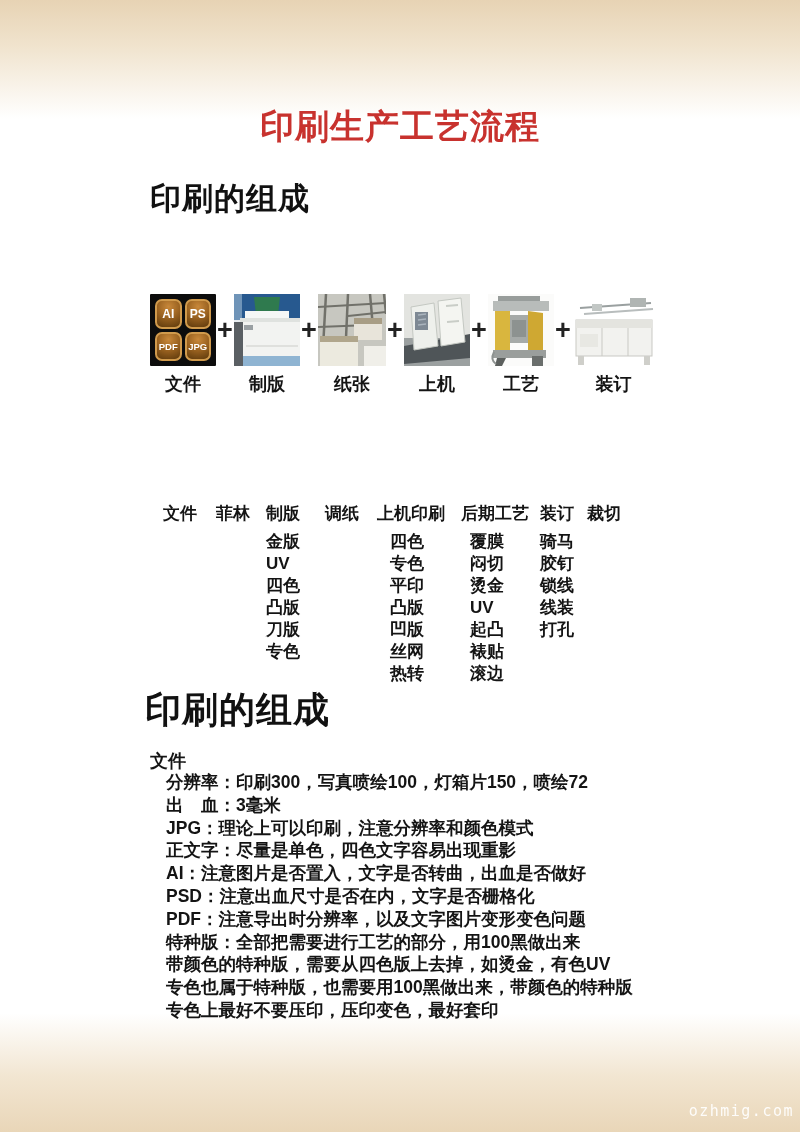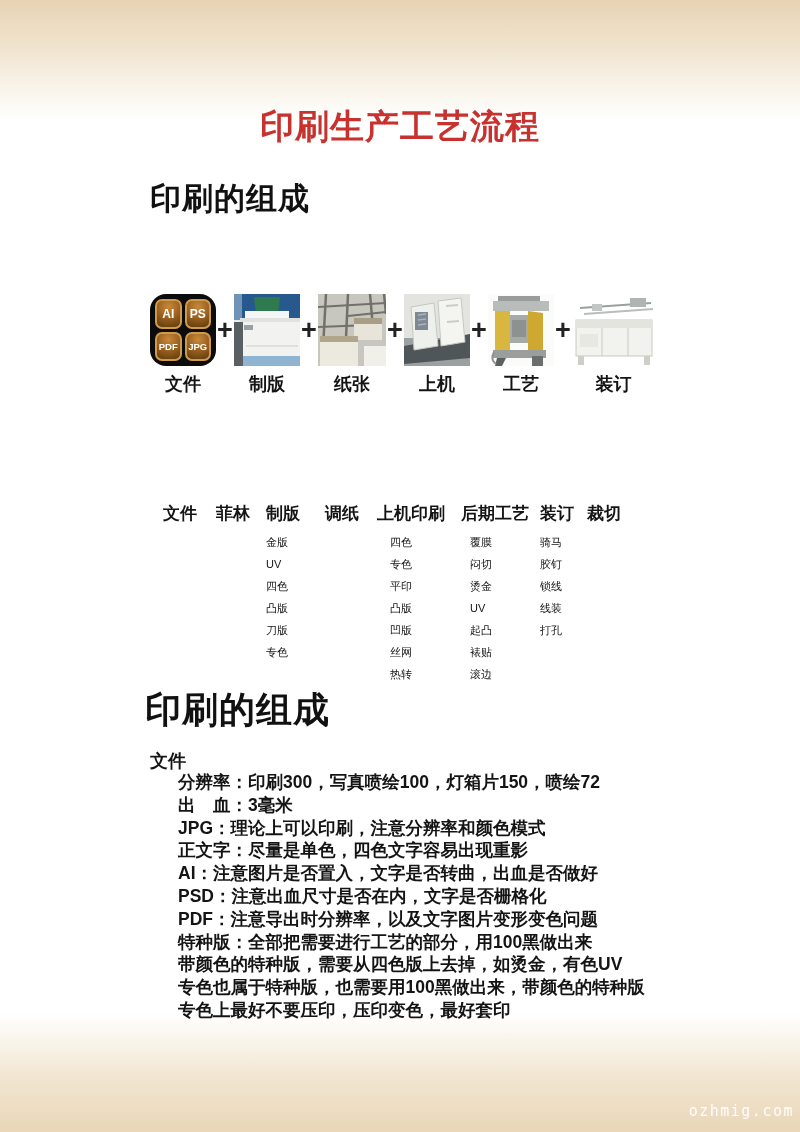--- a/index.html
+++ b/index.html
@@ -22,46 +22,46 @@
   .h-comp2{left:145px;top:686px;font-size:36px;}
 
   
   .img-row{position:absolute;left:150px;top:294px;display:flex;align-items:flex-start;}
   .unit{display:flex;flex-direction:column;align-items:center;}
   .img-label{margin-top:6px;font-size:18px;font-weight:800;}
   .plus{width:18px;text-align:center;font-size:27px;font-weight:800;line-height:72px;color:#222;}
   .img-box{display:block;}
 
   .file-icon{
-    width:66px;height:72px;background:#0c0c0c;border-radius:16px;
+    width:66px;height:72px;background:#0c0c0c;border-radius:1px;
     display:grid;grid-template-columns:1fr 1fr;grid-template-rows:1fr 1fr;
     gap:3px;padding:5px;box-sizing:border-box;
   }
   .fbadge{
     border-radius:7px;box-sizing:border-box;
     background:radial-gradient(circle at 50% 22%,#c8883a 0%,#9a6220 48%,#5d390c 100%);
     border:2px solid #d09a4c;color:#fff;font-weight:800;
     display:flex;align-items:center;justify-content:center;font-size:12px;
   }
   .fbadge:nth-child(3),.fbadge:nth-child(4){font-size:9.5px;}
 
   
   .flow-table{position:absolute;left:163px;top:503px;display:flex;}
   .fcol{box-sizing:border-box;}
   .c0{width:53px;}.c1{width:50px;}.c2{width:59px;}.c3{width:52px;}
   .c4{width:84px;}.c5{width:79px;}.c6{width:47px;}.c7{width:44px;}
   .fhead{font-size:17px;font-weight:800;line-height:22px;white-space:nowrap;}
   .fitems{margin-top:6px;}
-  .fitem{font-size:11px;font-weight:400;line-height:22px;white-space:nowrap;}
+  .fitem{font-size:17px;font-weight:700;line-height:22px;white-space:nowrap;}
   .c4 .fitem{padding-left:13px;}
   .c5 .fitem{padding-left:9px;}
 
   
   .detail-sub{position:absolute;left:150px;top:749px;font-size:18px;font-weight:800;}
-  .detail-lines{position:absolute;left:178px;top:771px;}
+  .detail-lines{position:absolute;left:166px;top:771px;}
   .dline{font-size:17.5px;font-weight:800;line-height:22.8px;white-space:nowrap;}
 
   .watermark{
     position:absolute;right:6px;bottom:12px;
     font-family:"DejaVu Sans Mono","Liberation Mono",monospace;
     font-size:15px;color:rgba(255,255,255,0.92);letter-spacing:1.5px;
   }
 </style>
 </head>
 <body>

